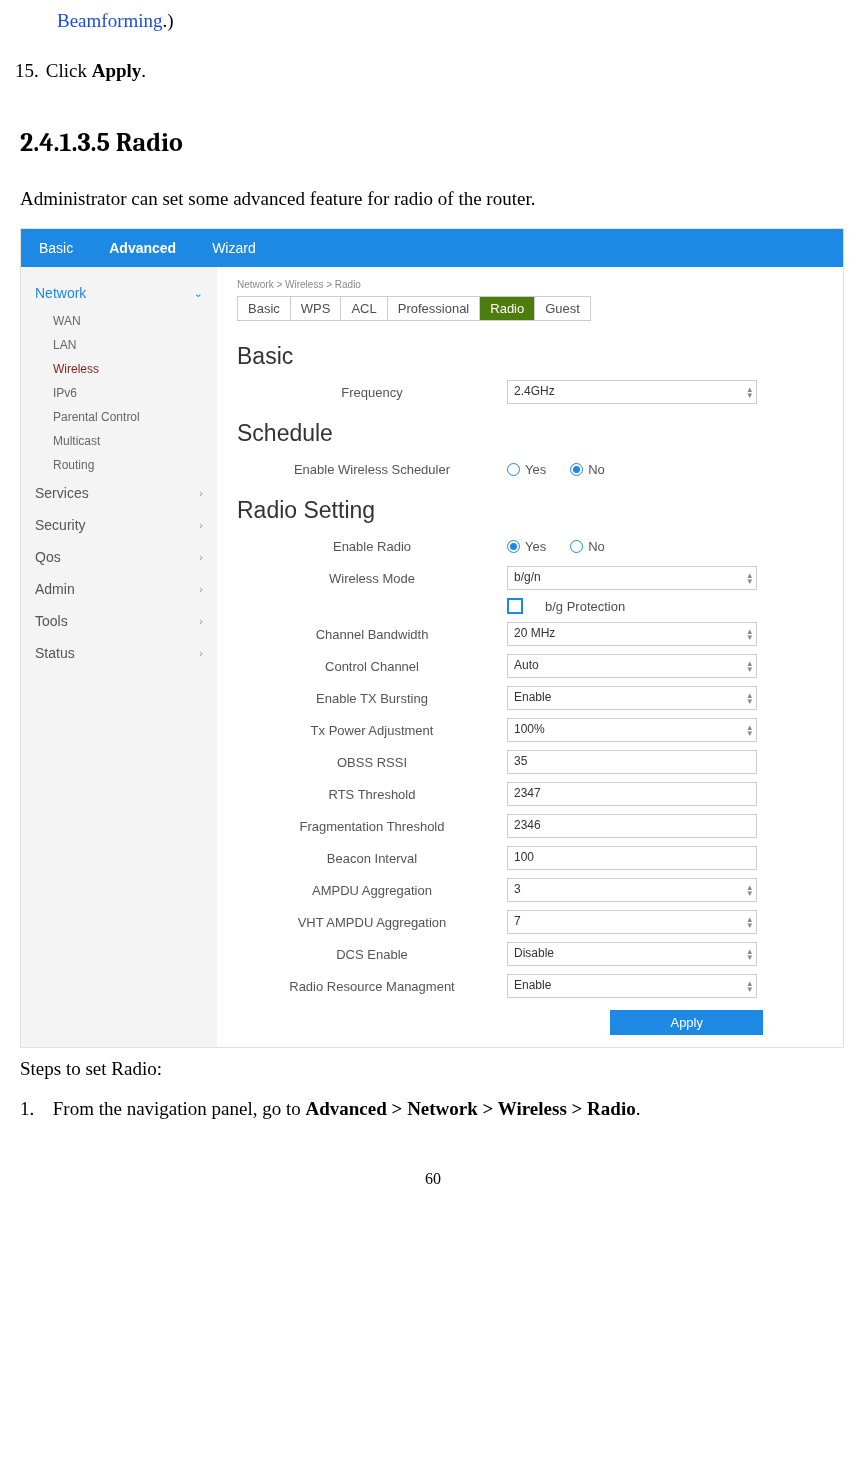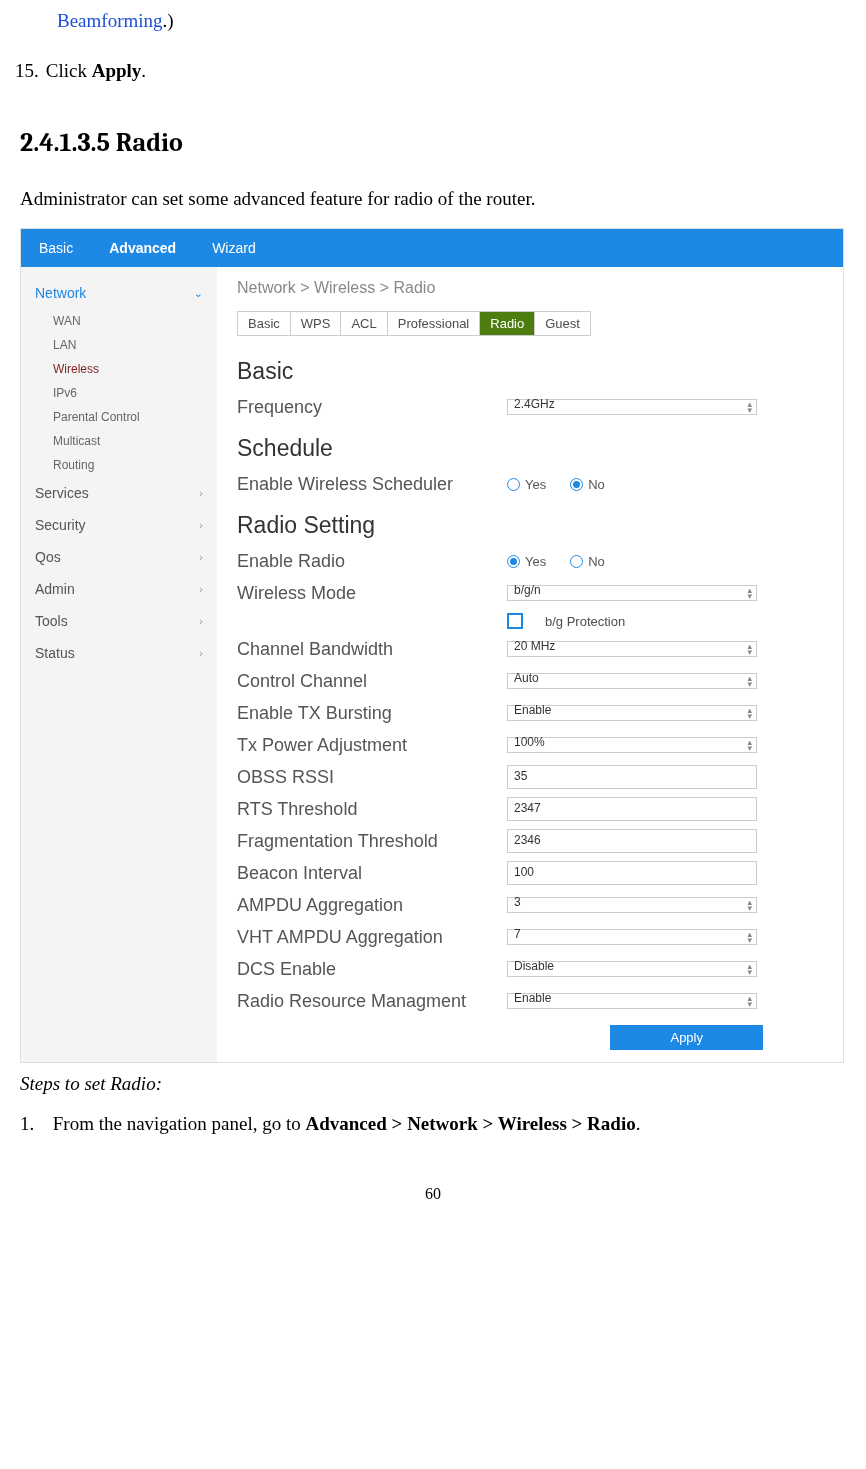--- a/index.html
+++ b/index.html
@@ -18,41 +18,41 @@
     .topbar .tab.active { font-weight: bold; }
     .layout { display: flex; }
     .sidebar { width: 196px; background: #f4f4f4; padding: 10px 0 200px 0; }
     .side-item { padding: 8px 14px; font-size: 14px; color: #555; display: flex; justify-content: space-between; align-items: center; cursor: pointer; }
     .side-item.expanded { color: #1e88e5; }
     .side-sub { padding: 5px 14px 5px 32px; font-size: 12px; color: #666; cursor: pointer; }
     .side-sub.active { color: #7f1d1d; }
     .chev { font-size: 11px; color: #999; }
     .chev.down { color: #1e88e5; }
     .content { flex: 1; padding: 12px 20px 12px 20px; }
-    .breadcrumb { font-size: 16px; color: #888; margin-bottom: 14px; }
+    .breadcrumb { font-size: 10px; color: #888; margin-bottom: 6px; }
     .tab-row { display: flex; border: 1px solid #ccc; width: fit-content; margin-bottom: 22px; }
     .tab-row .t { padding: 4px 10px; font-size: 13px; border-right: 1px solid #ccc; background: #fff; cursor: pointer; }
     .tab-row .t:last-child { border-right: none; }
     .tab-row .t.active { background: #4d7c0f; color: #fff; }
     .sec-title { font-size: 23px; color: #333; margin: 16px 0 10px 0; font-weight: normal; }
     .form-row { display: flex; align-items: center; margin-bottom: 8px; min-height: 24px; }
-    .form-row .lbl { width: 270px; font-size: 18px; color: #555; }
+    .form-row .lbl { width: 270px; font-size: 13px; color: #555; text-align: center; }
     .form-row .ctrl { flex: 1; }
-    .select { position: relative; width: 250px; height: 16px; border: 1px solid #ccc; background: #fff; padding: 3px 16px 3px 6px; font-size: 12px; color: #333; display: flex; align-items: flex-end; }
+    .select { position: relative; width: 250px; height: 24px; border: 1px solid #ccc; background: #fff; padding: 3px 16px 3px 6px; font-size: 12px; color: #333; display: flex; align-items: flex-start; }
     .select .spinner { position: absolute; right: 4px; top: 50%; transform: translateY(-50%); font-size: 9px; color: #888; line-height: 6px; display:flex; flex-direction:column; }
     .textin { width: 250px; height: 24px; border: 1px solid #ccc; background: #fff; padding: 3px 6px; font-size: 12px; color: #333; }
     .radio-group { display: flex; gap: 24px; align-items: flex-end; }
     .radio-opt { display: flex; align-items: center; gap: 5px; font-size: 13px; color: #555; }
     .radio { width: 13px; height: 13px; border: 1.5px solid #1e88e5; border-radius: 50%; display: inline-flex; align-items: center; justify-content: center; }
     .radio.checked::after { content: ""; width: 7px; height: 7px; background: #1e88e5; border-radius: 50%; display: block; }
     .checkbox-row { margin-left: 270px; display: flex; align-items: center; gap: 22px; margin-top: 2px; margin-bottom: 8px; }
     .checkbox { width: 16px; height: 16px; border: 2px solid #1e88e5; background: #fff; }
     .apply-row { display: flex; justify-content: flex-end; margin-top: 12px; padding-right: 60px; }
     .apply-btn { background: #1e88e5; color: #fff; border: none; padding: 5px 60px; font-size: 13px; cursor: pointer; }
-    .steps-label { margin-top: 10px; margin-left: 5px; font-size: 19px; font-style: italic; }
+    .steps-label { margin-top: 10px; margin-left: 5px; font-size: 19px; }
     .step-1 { margin-top: 18px; margin-left: 5px; font-size: 19px; }
     .step-1 .num { display: inline-block; width: 28px; }
     .page-num { text-align: center; font-size: 16px; margin-top: 50px; }
   </style>
 </head>
 <body>
 
 <div class="page">
   <div class="top-fragment">
     <span class="red-text">Beamforming</span><span>.)</span>

